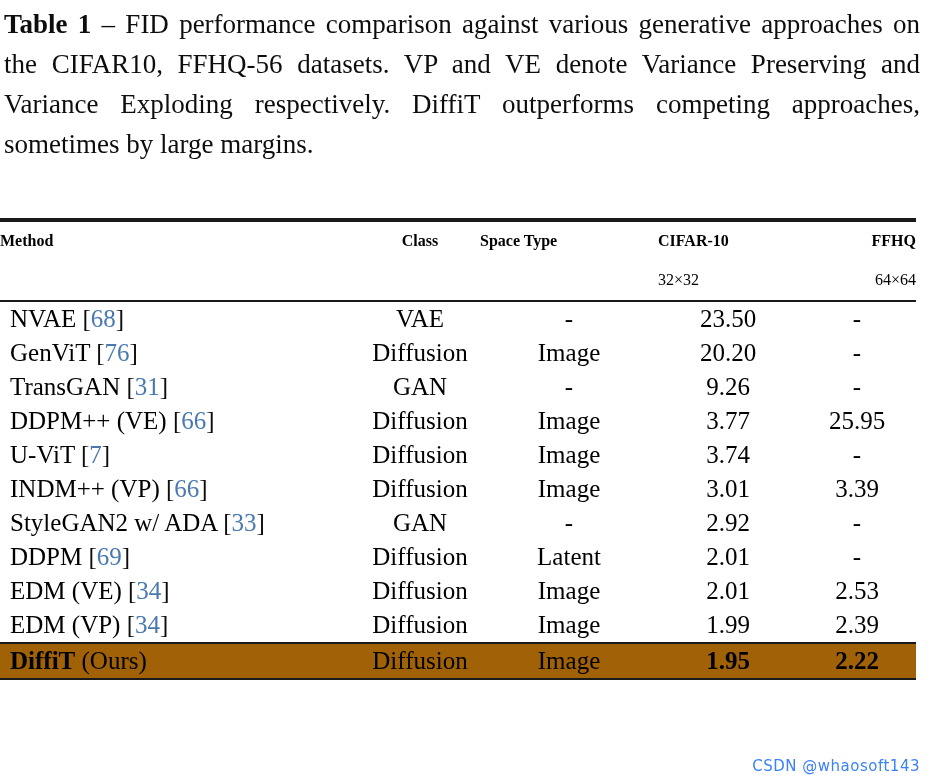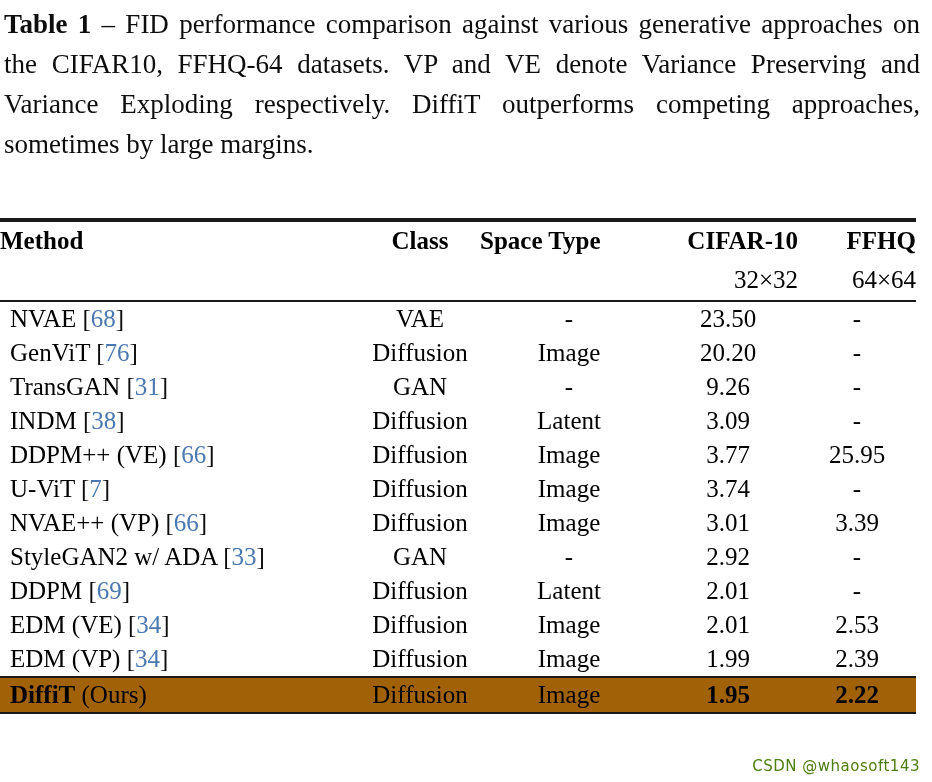--- a/index.html
+++ b/index.html
@@ -69,28 +69,28 @@
     border: none;
     height: 34px;
     line-height: 34px;
     vertical-align: middle;
     white-space: nowrap;
   }
 
   
   thead th {
     font-weight: bold;
-    font-size: 25px;
+    font-size: 16px;
   }
   thead tr.hdr-main th { height: 38px; line-height: 38px; }
   thead tr.hdr-sub  th { height: 40px; line-height: 40px; font-weight: normal; }
   th.h-method { text-align: left;  padding-left: 10px; }
   th.h-class  { }
   th.h-space  { text-align: left; }
-  th.h-cifar  { text-align: right; }
+  th.h-cifar  { text-align: left; }
   th.h-ffhq   { text-align: right; }
 
   
   tbody td.cell-method { text-align: left;  padding-left: 10px; }
   tbody td.cell-class,
   tbody td.cell-space,
   tbody td.cell-cifar,
   tbody td.cell-ffhq { text-align: center; }
 
   tbody tr.row-body td { height: 34px; line-height: 34px; }
@@ -111,30 +111,30 @@
   tr.row-highlight td.cell-ffhq { font-weight: bold; }
 
   
   #watermark {
     position: absolute;
     right: 12px;
     top: 757px;
     font-family: "DejaVu Sans", "Liberation Sans", sans-serif;
     font-size: 15px;
     letter-spacing: 0.5px;
-    color: #4d7c0f;
+    color: #3b82f6;
     white-space: nowrap;
     pointer-events: none;
   }
 </style>
 </head>
 <body>
 
 <div id="caption">
-  <span class="cap-label">Table 1</span><span class="cap-dash"> – </span><span class="cap-body">FID performance comparison against various generative approaches on the CIFAR10, FFHQ-64 datasets. VP and VE denote Variance Preserving and Variance Exploding respectively. DiffiT outperforms competing approaches, sometimes by large margins.</span>
+  <span class="cap-label">Table 1</span><span class="cap-dash"> – </span><span class="cap-body">FID performance comparison against various generative approaches on the CIFAR10, FFHQ-56 datasets. VP and VE denote Variance Preserving and Variance Exploding respectively. DiffiT outperforms competing approaches, sometimes by large margins.</span>
 </div>
 
 <div id="table-wrap">
 
   <div class="rule rule-thick"></div>
 
   <table class="fid">
     <colgroup>
       <col class="c-method">
         <col class="c-class">
@@ -186,42 +186,35 @@
           <td class="cell-ffhq">-</td>
         </tr>
         <tr class="row-body">
           <td class="cell-method"><span class="m-name">TransGAN</span> <span class="brk">[<span class="cite">31</span>]</span></td>
           <td class="cell-class">GAN</td>
           <td class="cell-space">-</td>
           <td class="cell-cifar">9.26</td>
           <td class="cell-ffhq">-</td>
         </tr>
         <tr class="row-body">
-          <td class="cell-method"><span class="m-name">INDM</span> <span class="brk">[<span class="cite">38</span>]</span></td>
-          <td class="cell-class">Diffusion</td>
-          <td class="cell-space">Latent</td>
-          <td class="cell-cifar">3.09</td>
-          <td class="cell-ffhq">-</td>
-        </tr>
-        <tr class="row-body">
           <td class="cell-method"><span class="m-name">DDPM++ (VE)</span> <span class="brk">[<span class="cite">66</span>]</span></td>
           <td class="cell-class">Diffusion</td>
           <td class="cell-space">Image</td>
           <td class="cell-cifar">3.77</td>
           <td class="cell-ffhq">25.95</td>
         </tr>
         <tr class="row-body">
           <td class="cell-method"><span class="m-name">U-ViT</span> <span class="brk">[<span class="cite">7</span>]</span></td>
           <td class="cell-class">Diffusion</td>
           <td class="cell-space">Image</td>
           <td class="cell-cifar">3.74</td>
           <td class="cell-ffhq">-</td>
         </tr>
         <tr class="row-body">
-          <td class="cell-method"><span class="m-name">NVAE++ (VP)</span> <span class="brk">[<span class="cite">66</span>]</span></td>
+          <td class="cell-method"><span class="m-name">INDM++ (VP)</span> <span class="brk">[<span class="cite">66</span>]</span></td>
           <td class="cell-class">Diffusion</td>
           <td class="cell-space">Image</td>
           <td class="cell-cifar">3.01</td>
           <td class="cell-ffhq">3.39</td>
         </tr>
         <tr class="row-body">
           <td class="cell-method"><span class="m-name">StyleGAN2 w/ ADA</span> <span class="brk">[<span class="cite">33</span>]</span></td>
           <td class="cell-class">GAN</td>
           <td class="cell-space">-</td>
           <td class="cell-cifar">2.92</td>

